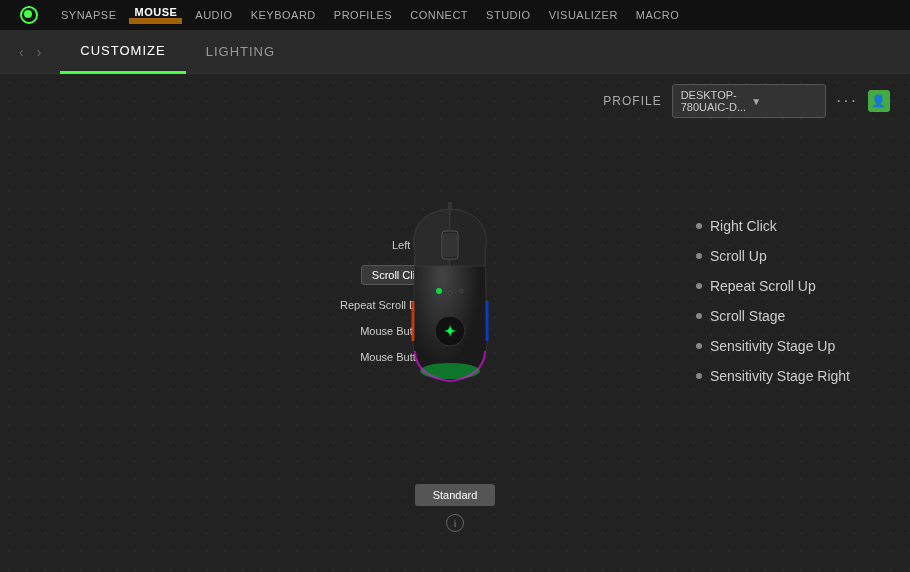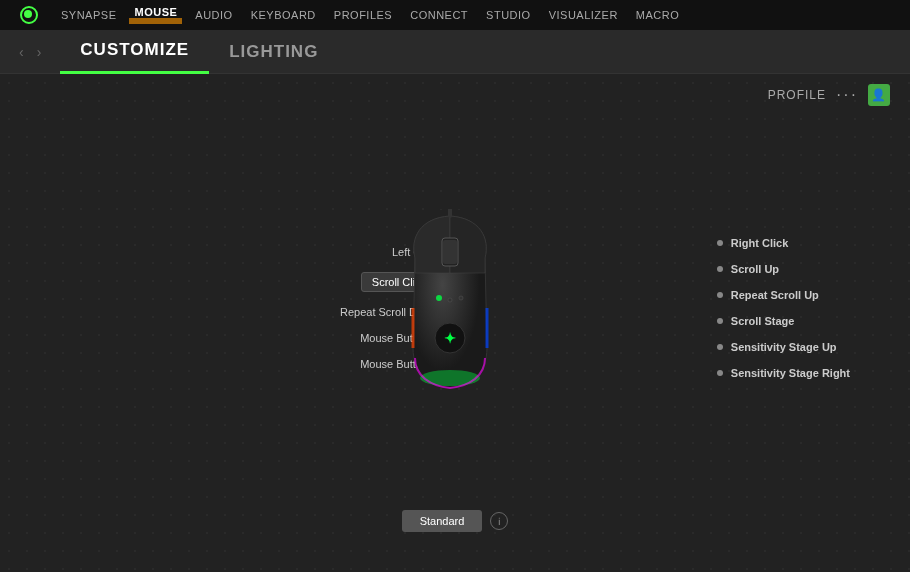--- a/index.html
+++ b/index.html
@@ -66,30 +66,30 @@
       gap: 5px;
       margin-right: 15px;
     }
     .arrow-btn {
       color: #666;
       font-size: 14px;
       cursor: pointer;
       padding: 2px 4px;
     }
     .sub-nav-item {
-      font-size: 17px;
+      font-size: 13px;
       color: #999;
       cursor: pointer;
       padding: 0 20px;
       height: 44px;
       display: flex;
       align-items: center;
       text-transform: uppercase;
       letter-spacing: 1px;
-      font-weight: 700;
+      font-weight: 400;
     }
     .sub-nav-item.active {
       color: #fff;
       border-bottom: 3px solid #44ff44;
     }
 
     
     .main-content {
       display: flex;
       flex-direction: column;
@@ -211,41 +211,41 @@
       display: flex;
       flex-direction: column;
       gap: 14px;
     }
     .label-item-right {
       display: flex;
       align-items: center;
       gap: 8px;
     }
     .label-text-right {
-      font-size: 11px;
+      font-size: 14px;
       color: #ccc;
       white-space: nowrap;
-      font-weight: bold;
     }
 
     
     .mouse-container {
       position: relative;
       width: 120px;
       height: 200px;
     }
 
     
     .bottom-bar {
       display: flex;
       align-items: center;
       justify-content: center;
       padding: 10px;
       gap: 8px;
       margin-bottom: 30px;
+      flex-direction: column;
     }
     .standard-btn {
       background: #555;
       border: none;
       color: #fff;
       font-size: 11px;
       padding: 5px 18px;
       border-radius: 3px;
       cursor: pointer;
     }
@@ -294,20 +294,24 @@
     <span class="arrow-btn">›</span>
   </div>
   <span class="sub-nav-item active">CUSTOMIZE</span>
   <span class="sub-nav-item">LIGHTING</span>
 </div>
 
 <div class="main-content">
 
   <div class="profile-bar">
     <span class="profile-label">PROFILE</span>
+    <div class="profile-select">
+      <span>DESKTOP-780UAIC-D...</span>
+      <span class="dropdown-arrow">▼</span>
+    </div>
     <span class="profile-dots">···</span>
     <div class="profile-icon"></div>
   </div>
 
   <div class="diagram-area">
 
     <div class="labels-left">
 
       <div class="label-item">
         <span class="label-text">Left Click</span>

